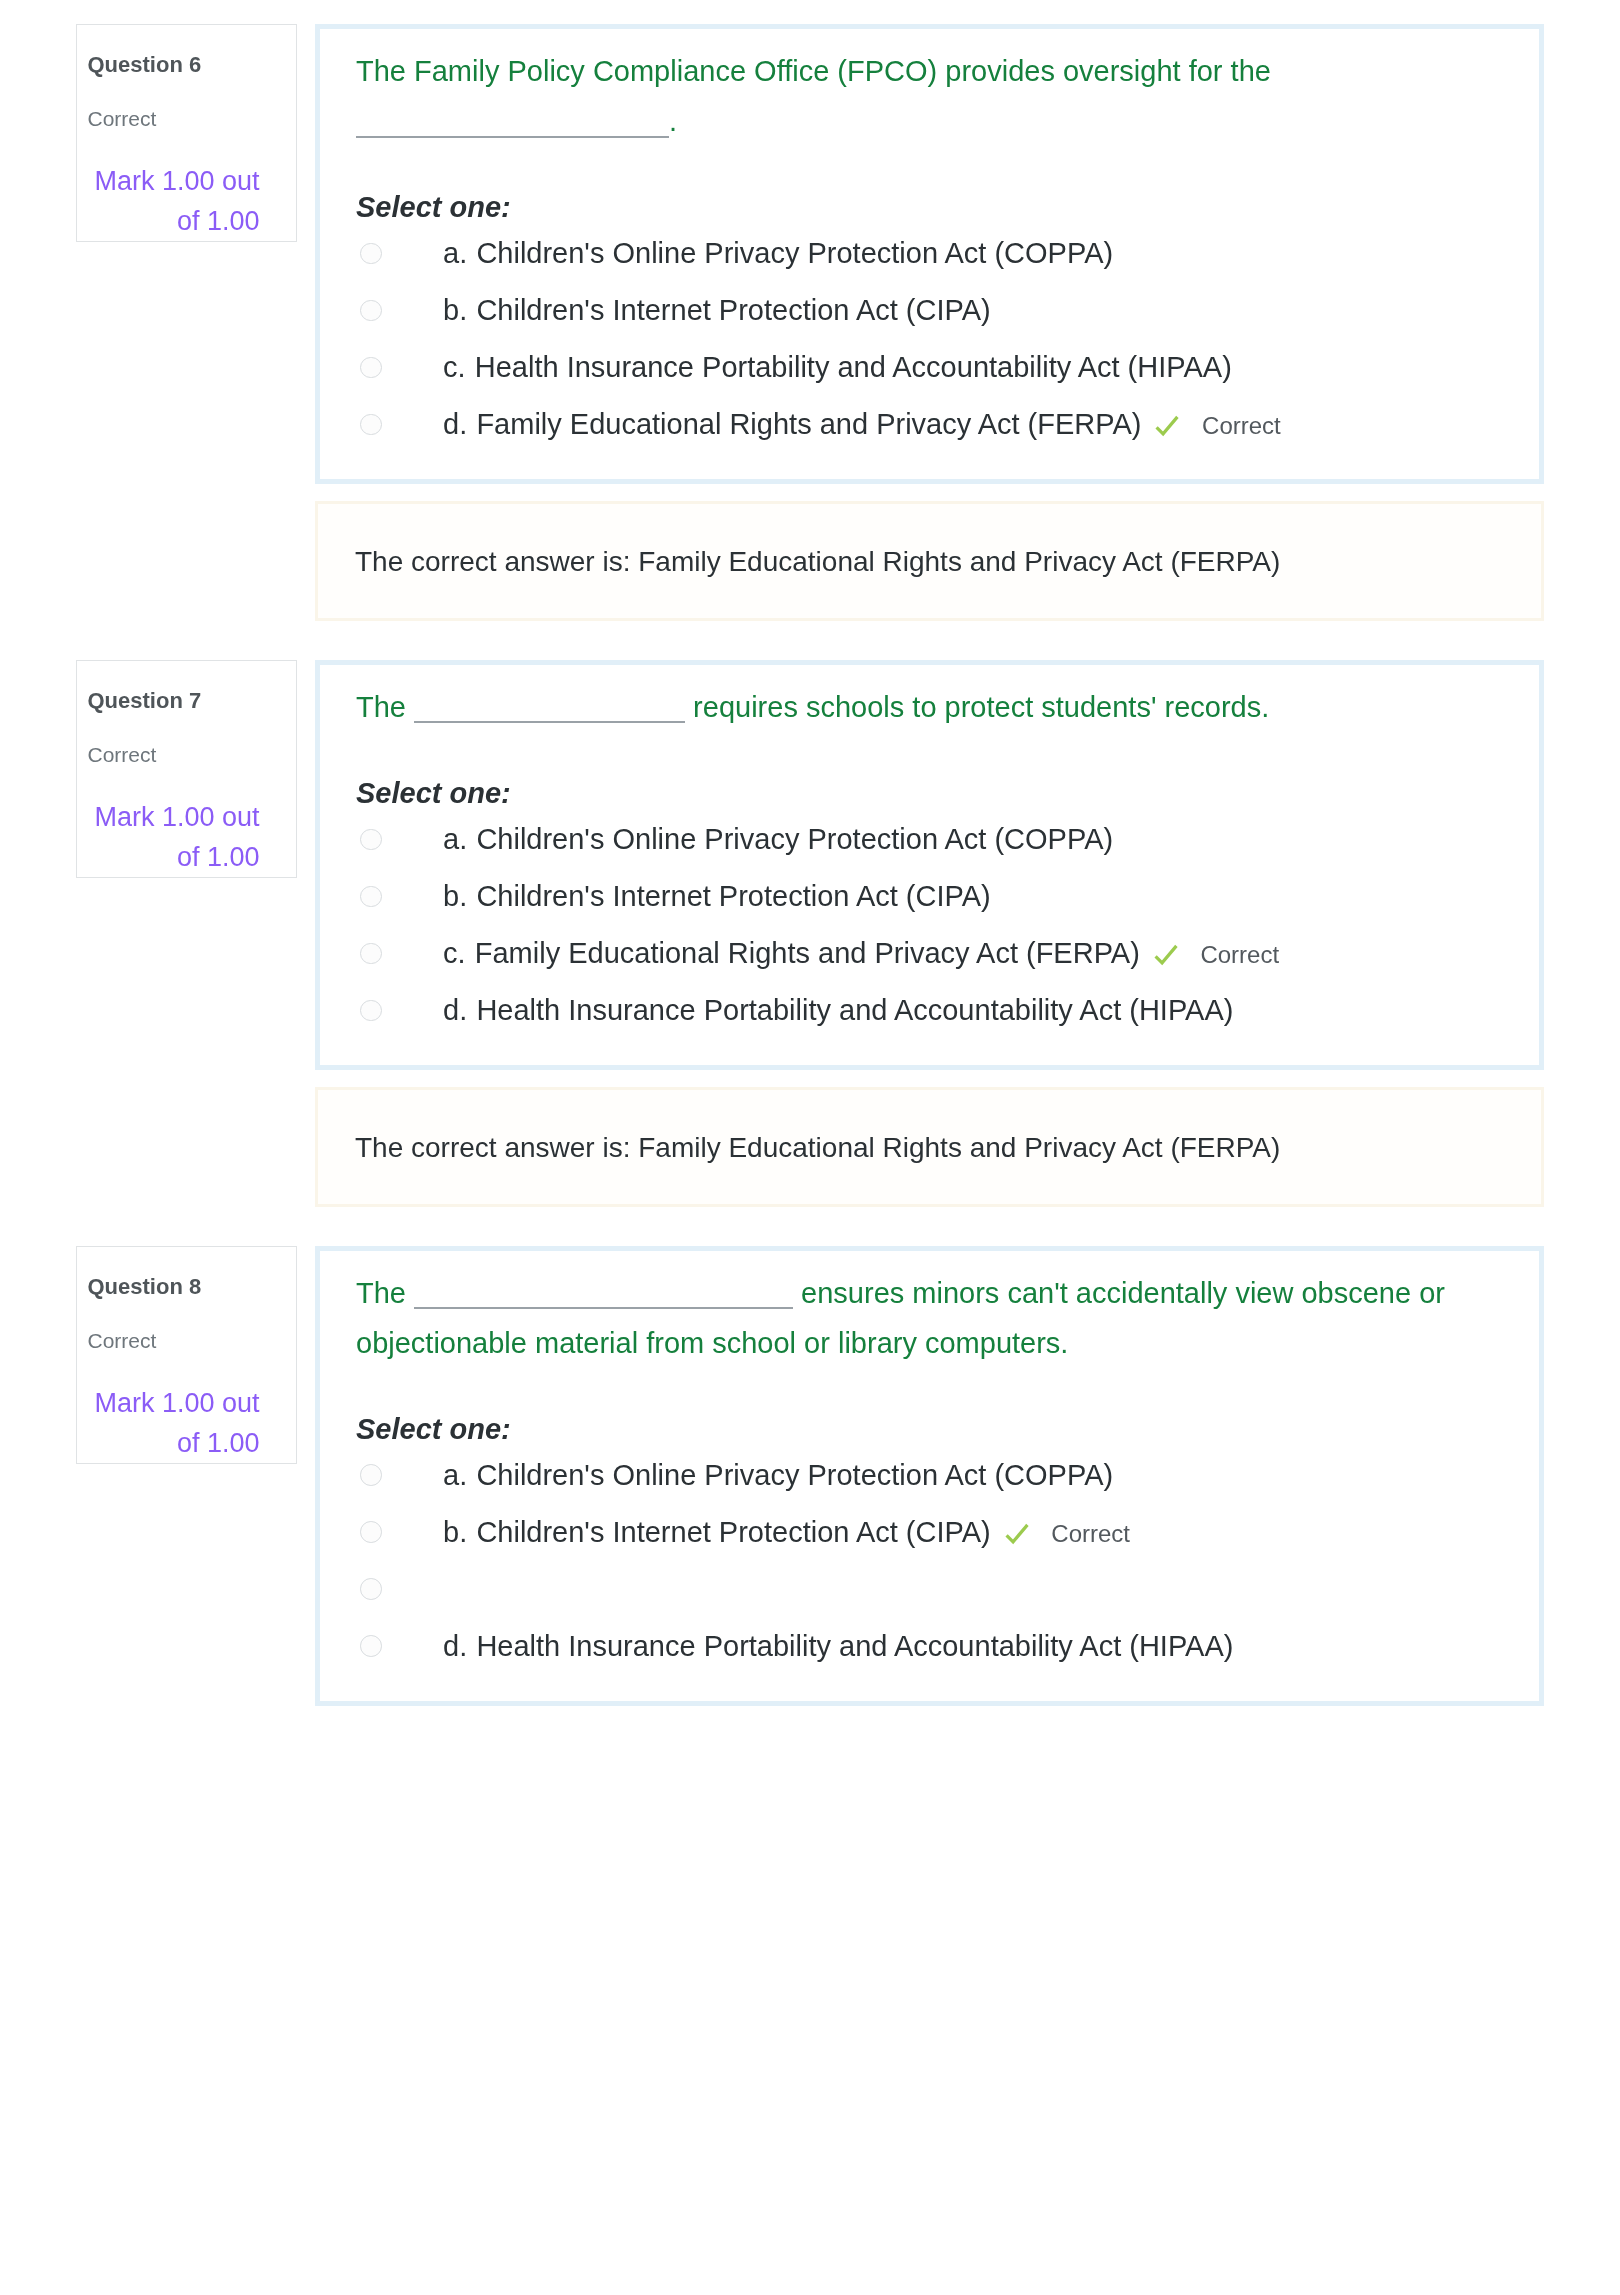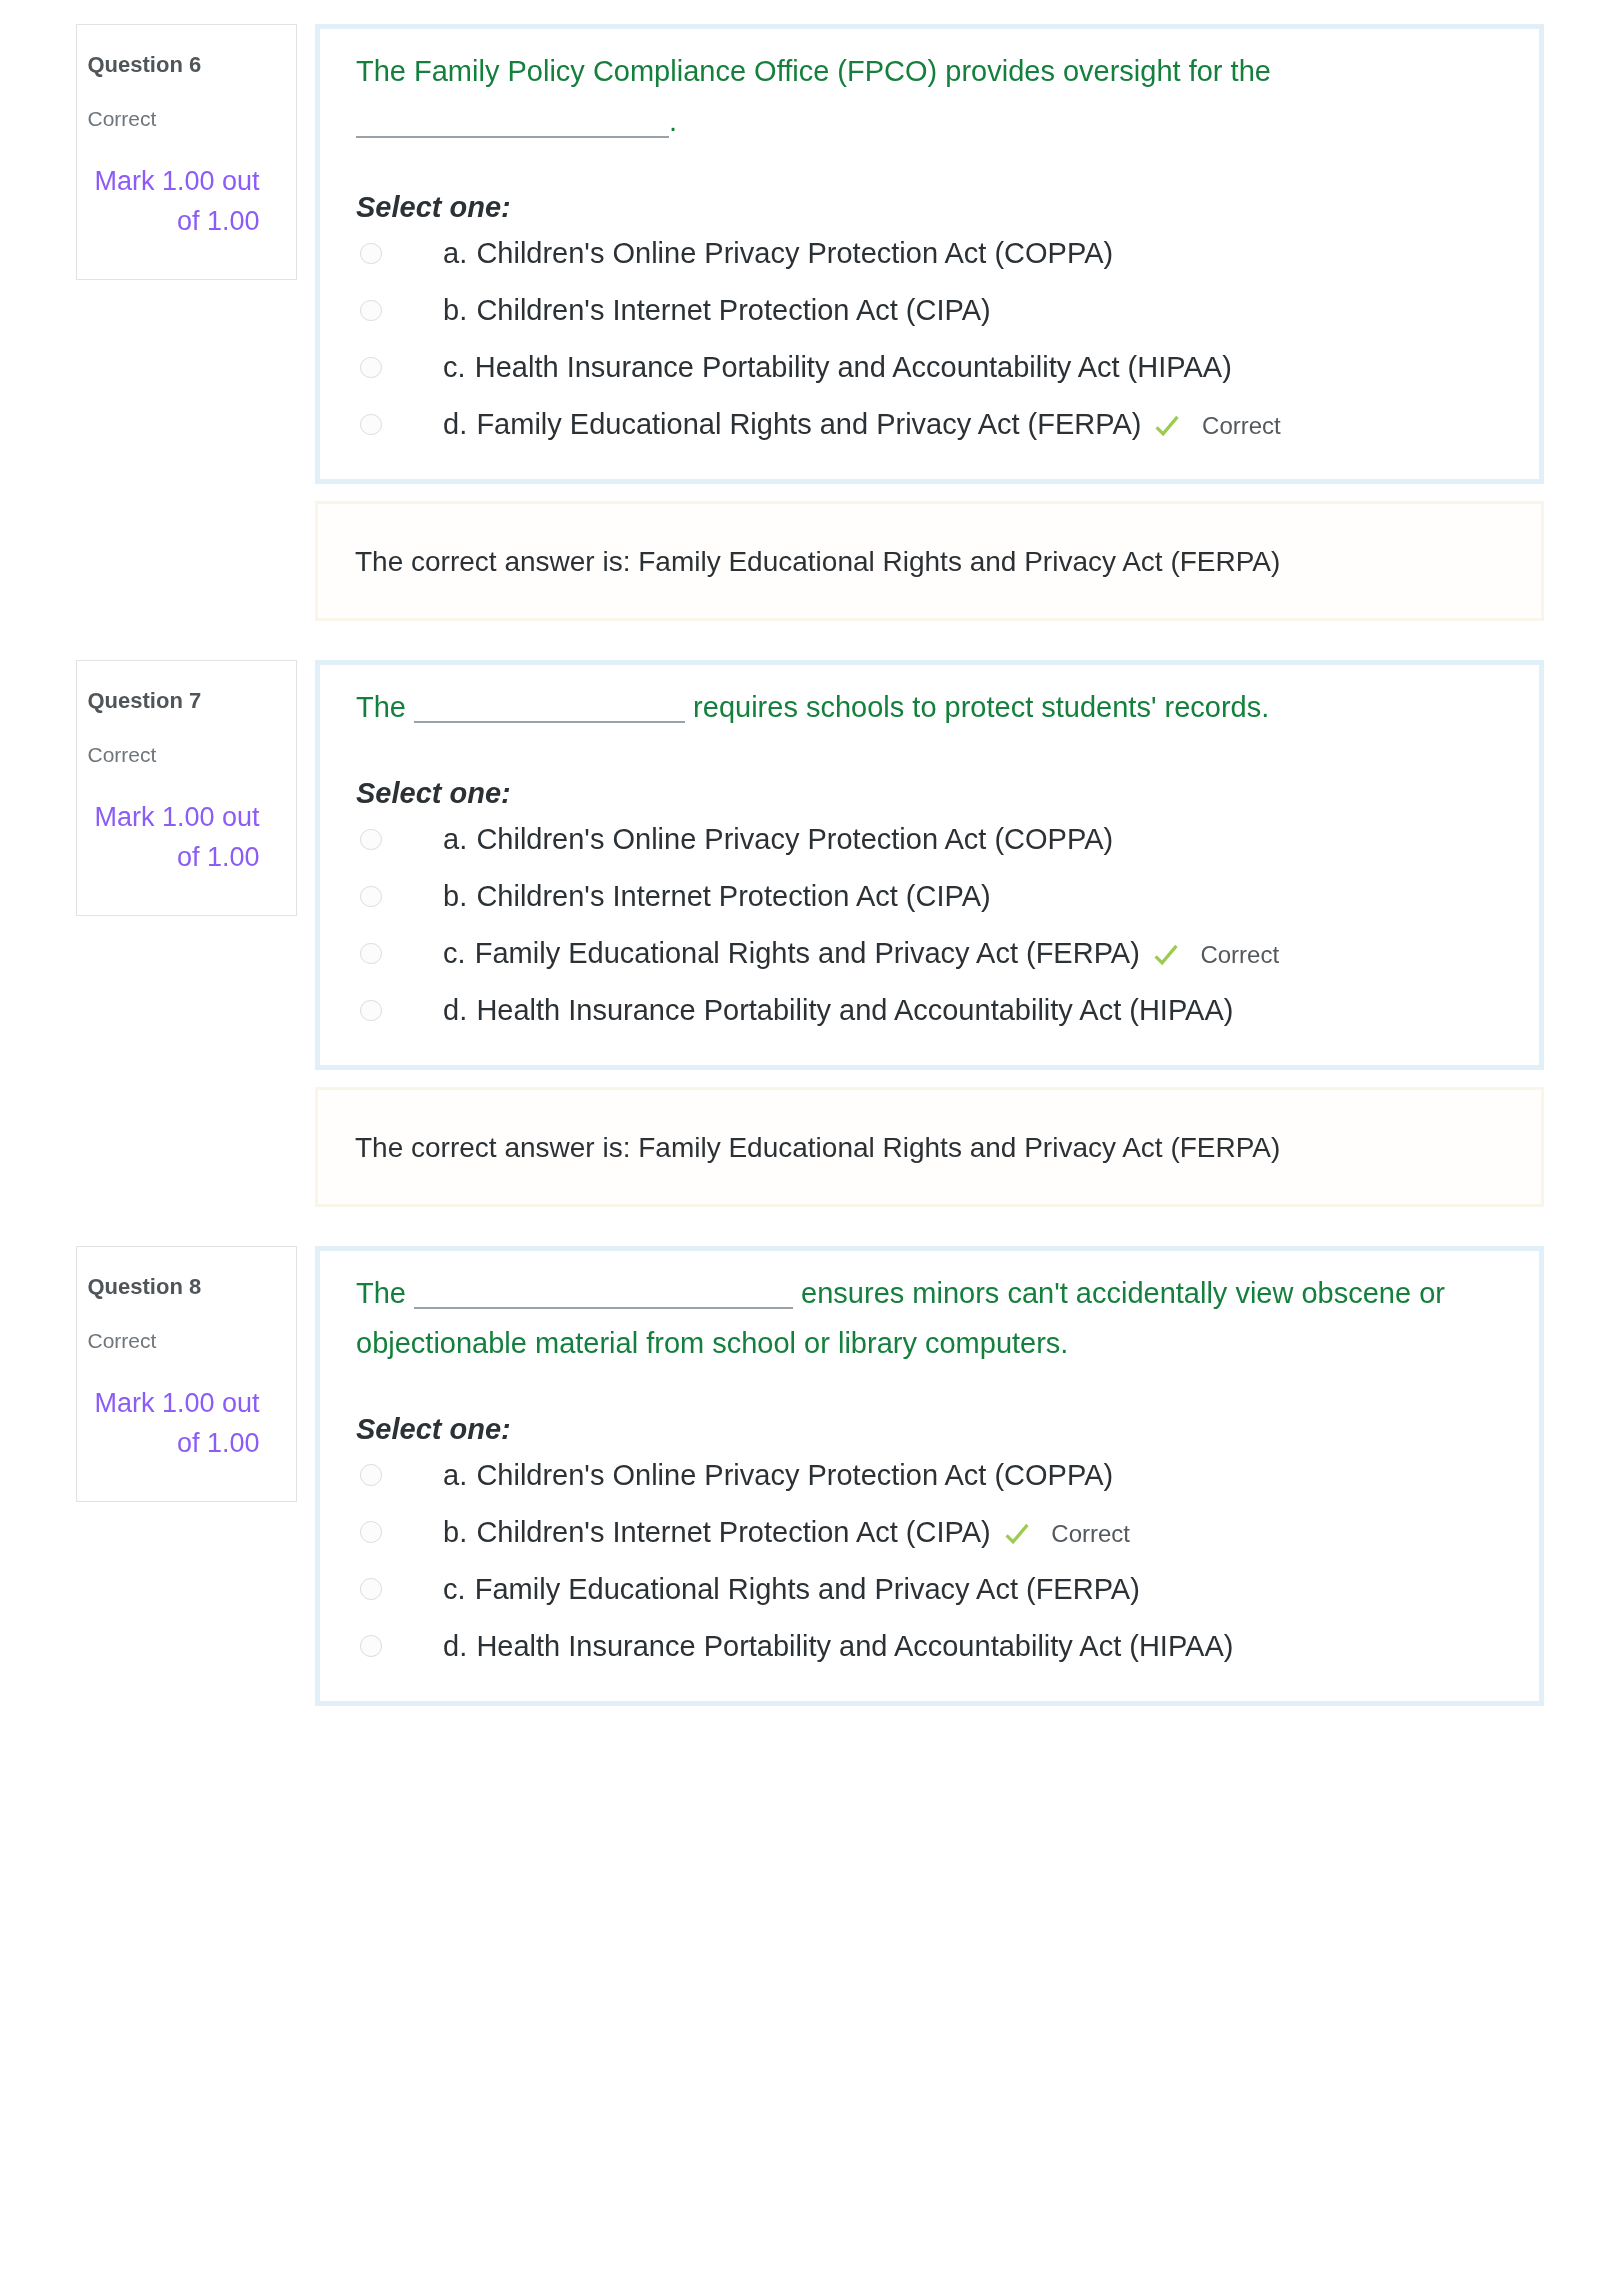--- a/index.html
+++ b/index.html
@@ -11,21 +11,21 @@
     -webkit-font-smoothing:antialiased;
   }
   .page { padding-top:24px; }
 
   .que { position:relative; }
   .info {
     position:absolute; left:76px; top:0; width:221px;
     box-sizing:border-box;
     background:#ffffff;
     border:0.7px solid #e0e3e5;
-    height:256px;
+    height:218px;
   }
   .info .qno {
     position:absolute; left:10.5px; top:28px;
     font-size:22px; font-weight:700; color:#4f5559;
     line-height:23.6px; margin:0; white-space:nowrap;
   }
   .info .state {
     position:absolute; left:10.5px; top:83px;
     font-size:21px; color:#6e767c; line-height:22px;
   }
@@ -174,21 +174,20 @@
               <span class="anslabel"><span class="ltr">a.</span><span class="txt">Children's Online Privacy Protection Act (COPPA)</span></span>
             </div>
             <div class="ansrow">
               <span class="radio"></span>
               <span class="anslabel"><span class="ltr">b.</span><span class="txt">Children's Internet Protection Act (CIPA)</span><span class="tick"><svg viewBox="0 0 40 40" width="26" height="26">
                     <path d="M4 22 L14 32 L36 6" stroke="#9ccb4e" stroke-width="5" fill="none" stroke-linecap="butt" stroke-linejoin="miter"></path>
                   </svg></span><span class="fb-correct">Correct</span></span>
             </div>
             <div class="ansrow">
               <span class="radio"></span>
-              <span class="anslabel"><span class="ltr">c.</span><span class="txt">Family Educational Rights and Privacy Act (FERPA)</span></span>
             </div>
             <div class="ansrow">
               <span class="radio"></span>
               <span class="anslabel"><span class="ltr">d.</span><span class="txt">Health Insurance Portability and Accountability Act (HIPAA)</span></span>
             </div>
           </div>
         </div>
       </div>
       <div class="gap"></div>
     </div>

